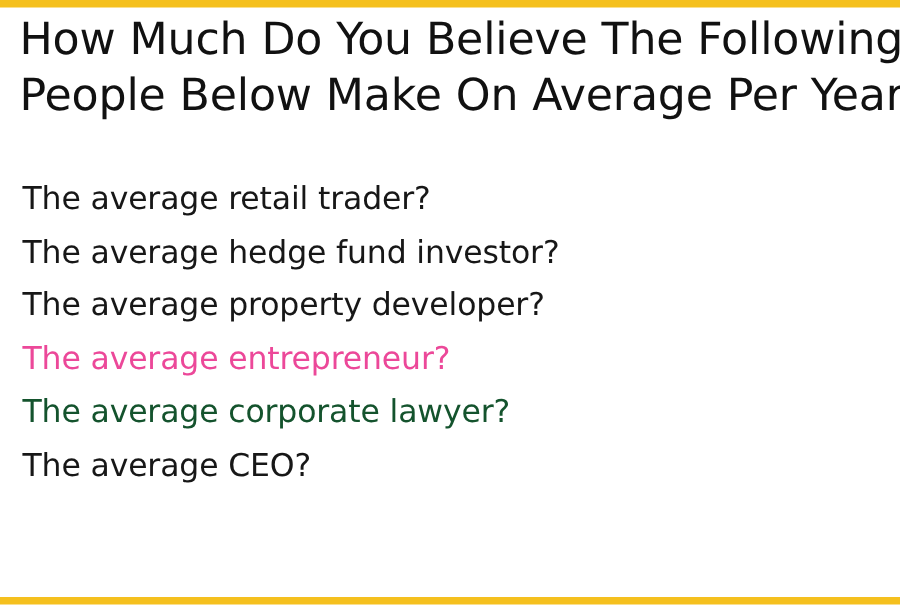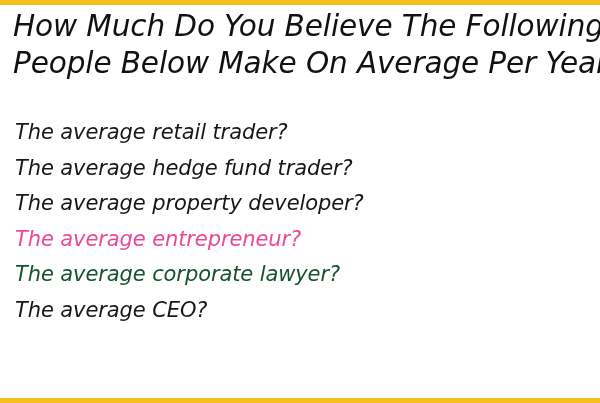--- a/index.html
+++ b/index.html
@@ -16,21 +16,20 @@
   }
 
   .slide {
     position: relative;
     width: 600px;
     height: 403px;
     background: #ffffff;
     box-sizing: border-box;
     display: flex;
     flex-direction: column;
-    font-style: italic;
   }
 
   .rule {
     width: 100%;
     flex: 0 0 auto;
   }
   .rule-top {
     height: 5px;
     background: #f5c01e;
   }
@@ -89,21 +88,21 @@
 
   <div class="body-area">
 
     <div class="title-block">
       <div class="title-line">How Much Do You Believe The Following</div>
       <div class="title-line">People Below Make On Average Per Year?</div>
     </div>
 
     <ul class="questions">
       <li class="question-item" style="color: rgb(23, 23, 23);">The average retail trader?</li>
-      <li class="question-item" style="color: rgb(23, 23, 23);">The average hedge fund trader?</li>
+      <li class="question-item" style="color: rgb(23, 23, 23);">The average hedge fund investor?</li>
       <li class="question-item" style="color: rgb(23, 23, 23);">The average property developer?</li>
       <li class="question-item" style="color: #ec4899;">The average entrepreneur?</li>
       <li class="question-item" style="color: #14532d;">The average corporate lawyer?</li>
       <li class="question-item" style="color: rgb(23, 23, 23);">The average CEO?</li>
     </ul>
 
   </div>
 
   <div class="rule rule-bottom" style="background: rgb(245, 192, 30);"></div>
 

